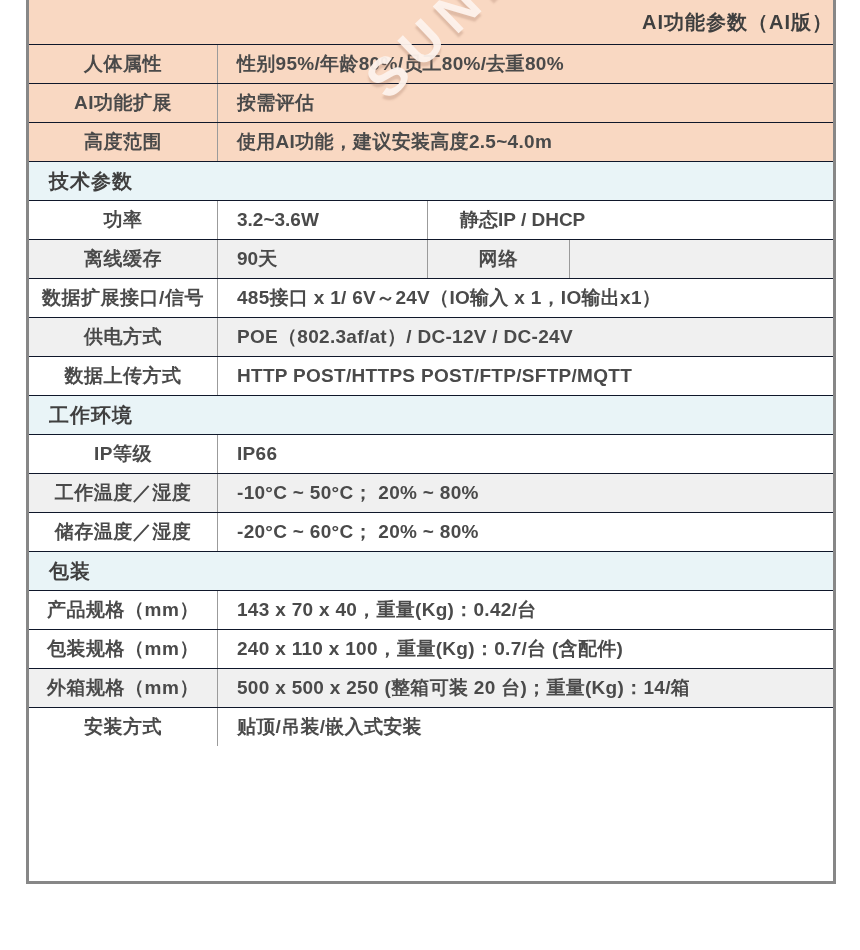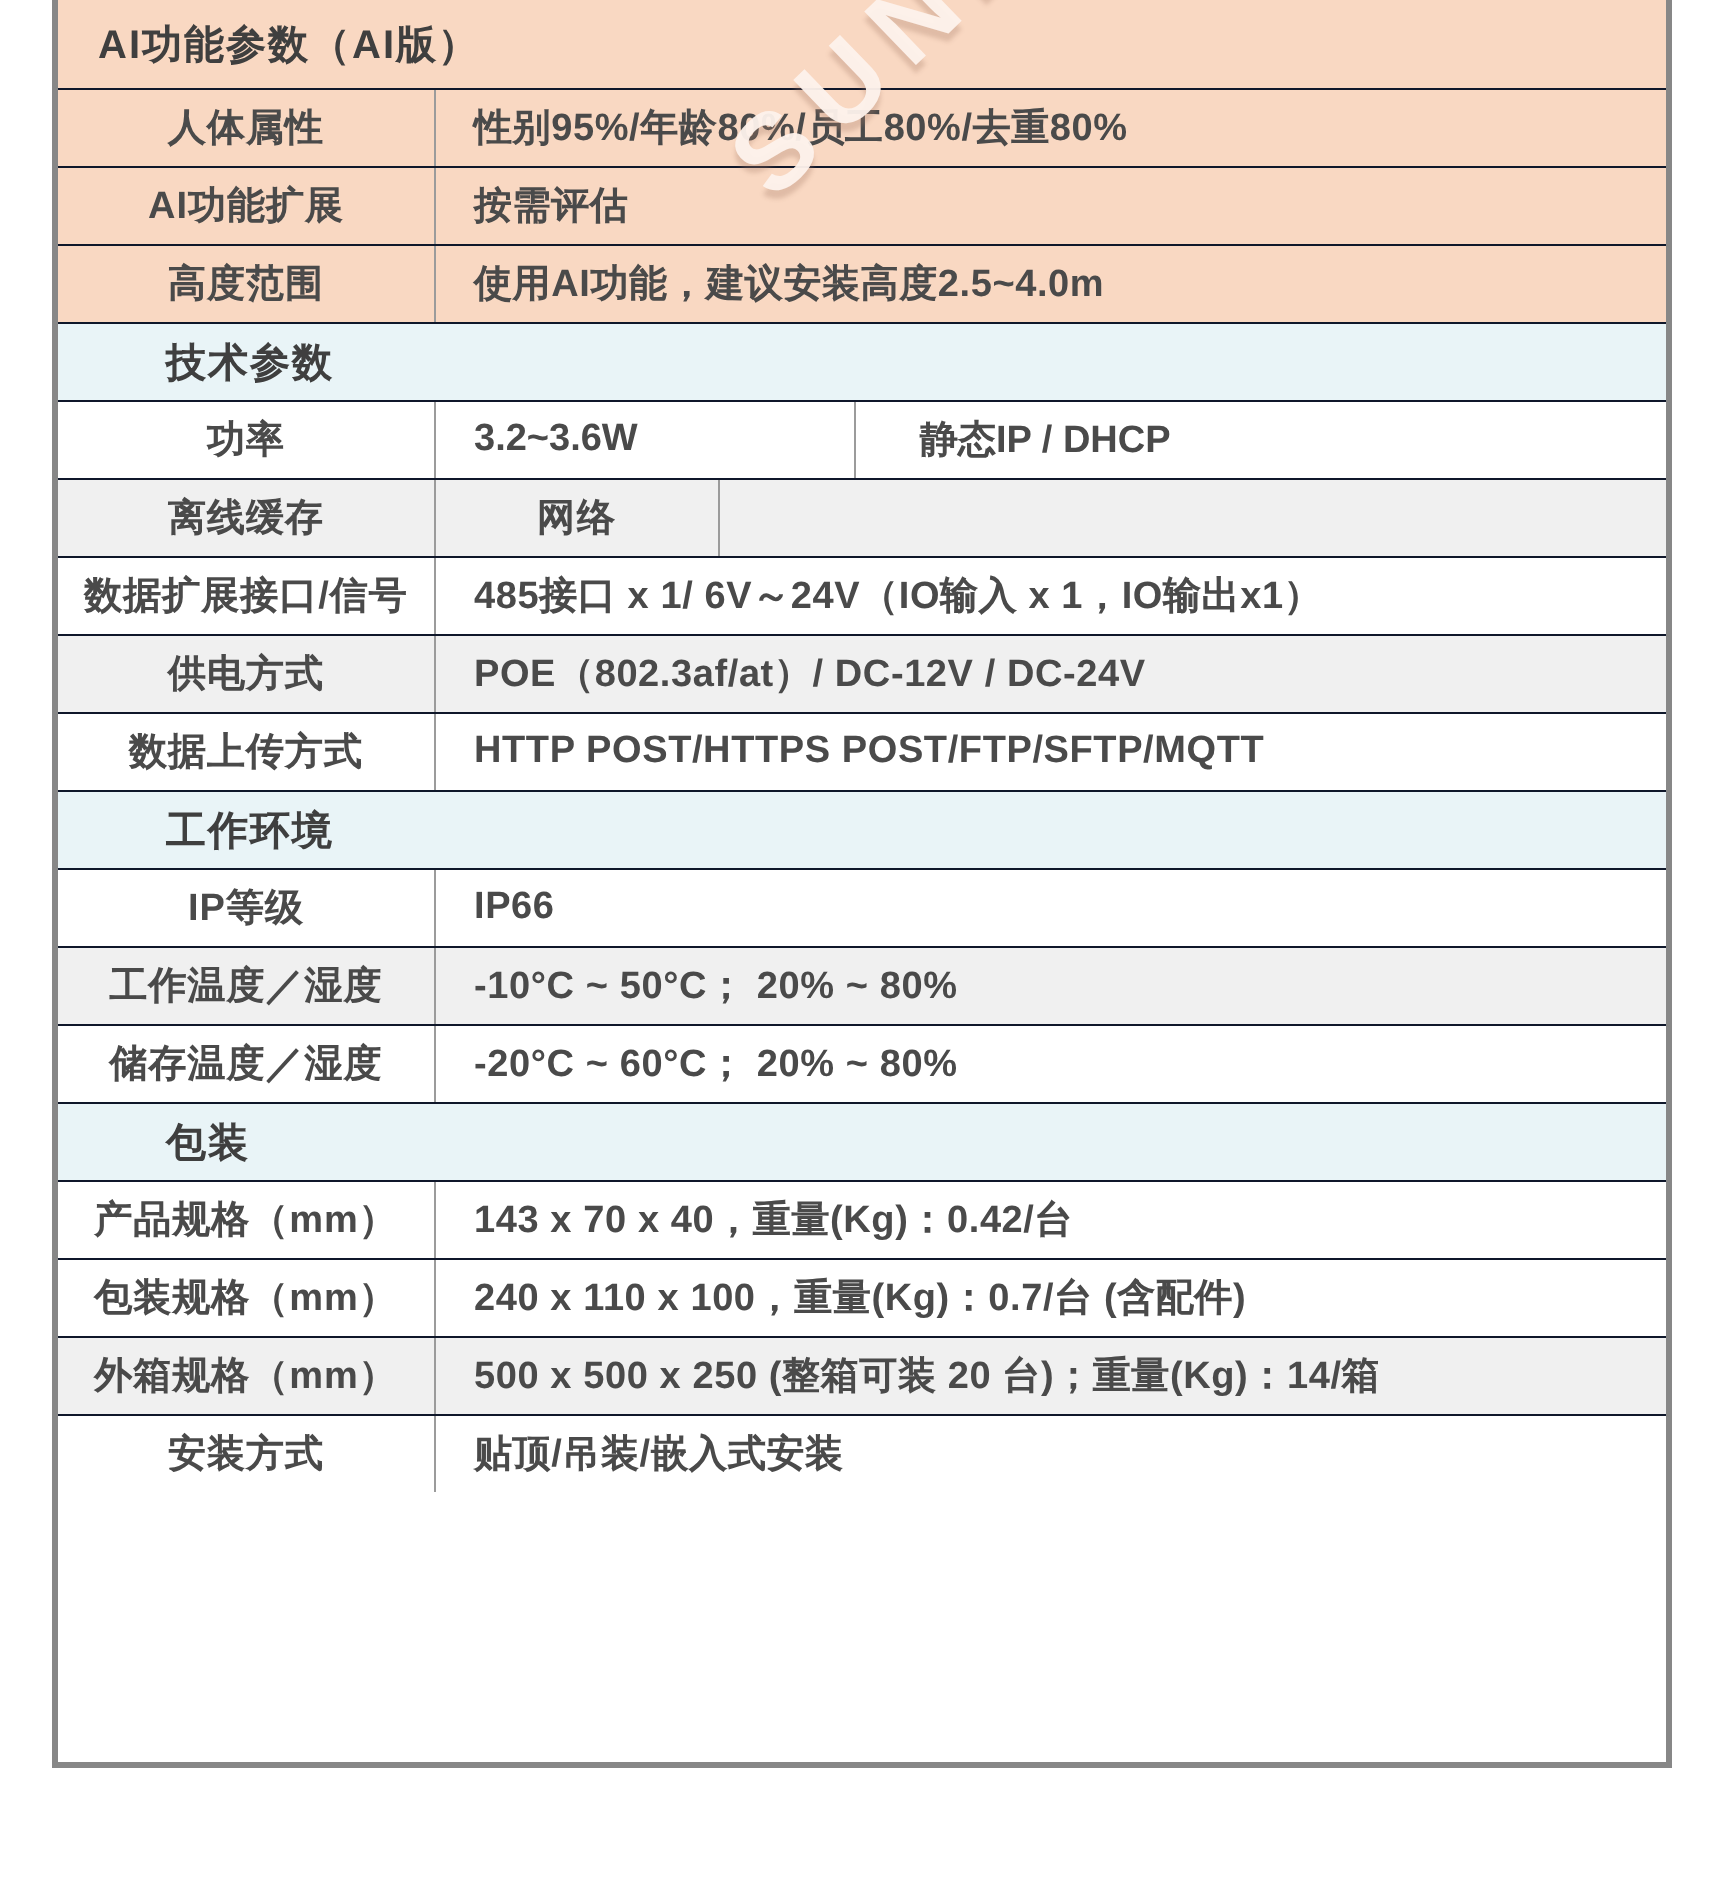--- a/index.html
+++ b/index.html
@@ -7,24 +7,24 @@
   body { position:relative; overflow:hidden; }
 
   .spec-table {
     position:absolute; left:26px; top:0;
     width:810px; height:884px;
     border:3px solid #878787; border-top:none;
     overflow:hidden; background:#fff;
   }
 
   .row { display:flex; height:39px; border-top:1px solid #0f172a; position:relative; }
-  .row.first { height:44px; border-top:none; }
+  .row.first { height:44px; border-top:none;justify-content:flex-end; }
 
   .bg-peach { background:#f9d8c2; }
-  .bg-blue  { background:#e9f4f7;padding-left:34px; }
+  .bg-blue  { background:#e9f4f7; }
   .bg-gray  { background:#f0f0f0; }
   .bg-white { background:#ffffff; }
 
   .section-title {
     align-self:center; padding-left:20px;
     font-size:20px; font-weight:700; color:#3f3f3f; letter-spacing:1px;
   }
 
   .cell { display:flex; align-items:center; color:#4a4a4a; font-size:19px; font-weight:600; }
   .c1 { width:189px; justify-content:center; text-align:center;
@@ -74,20 +74,21 @@
   </div>
 
   <div class="row bg-white">
     <div class="cell c1">功率</div>
     <div class="cell c2w">3.2~3.6W</div>
     <div class="cell c4">静态IP / DHCP</div>
   </div>
 
   <div class="row bg-gray">
     <div class="cell c1">离线缓存</div>
+    <div class="cell c2w">90天</div>
     <div class="cell c3">网络</div>
   </div>
 
   <div class="row bg-white">
     <div class="cell c1">数据扩展接口/信号</div>
     <div class="cell c2">485接口 x 1/ 6V～24V（IO输入 x 1，IO输出x1）</div>
   </div>
 
   <div class="row bg-gray">
     <div class="cell c1">供电方式</div>

